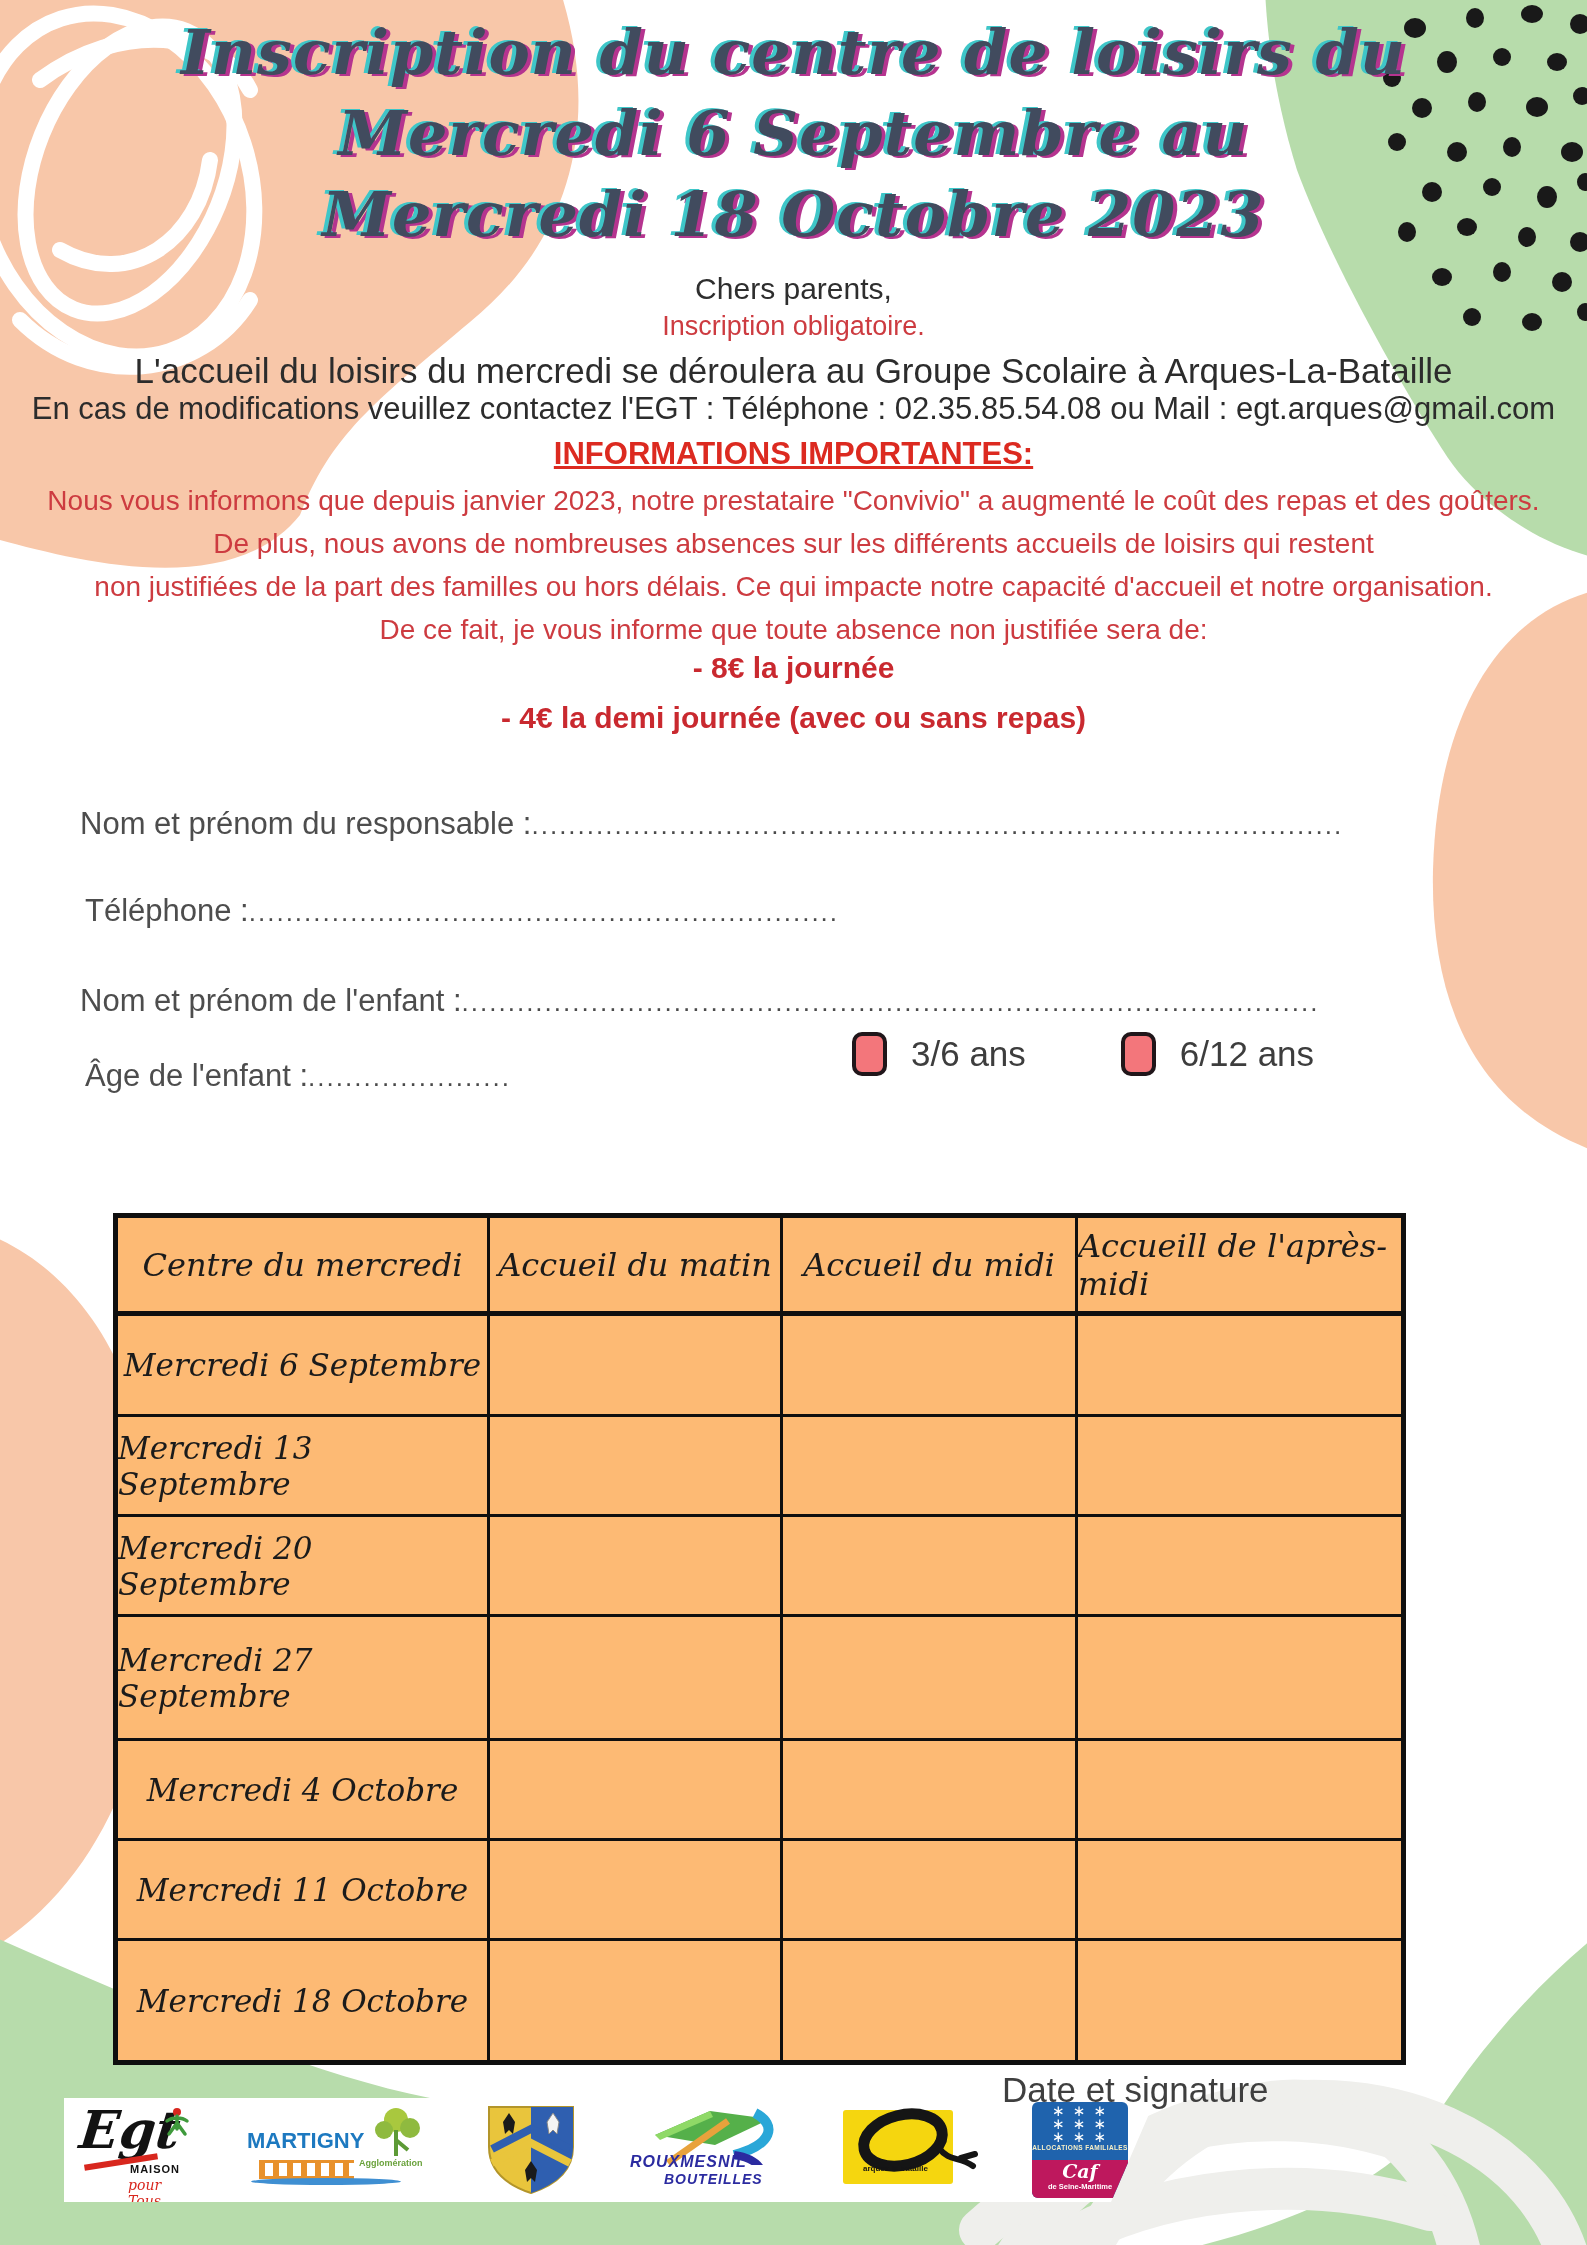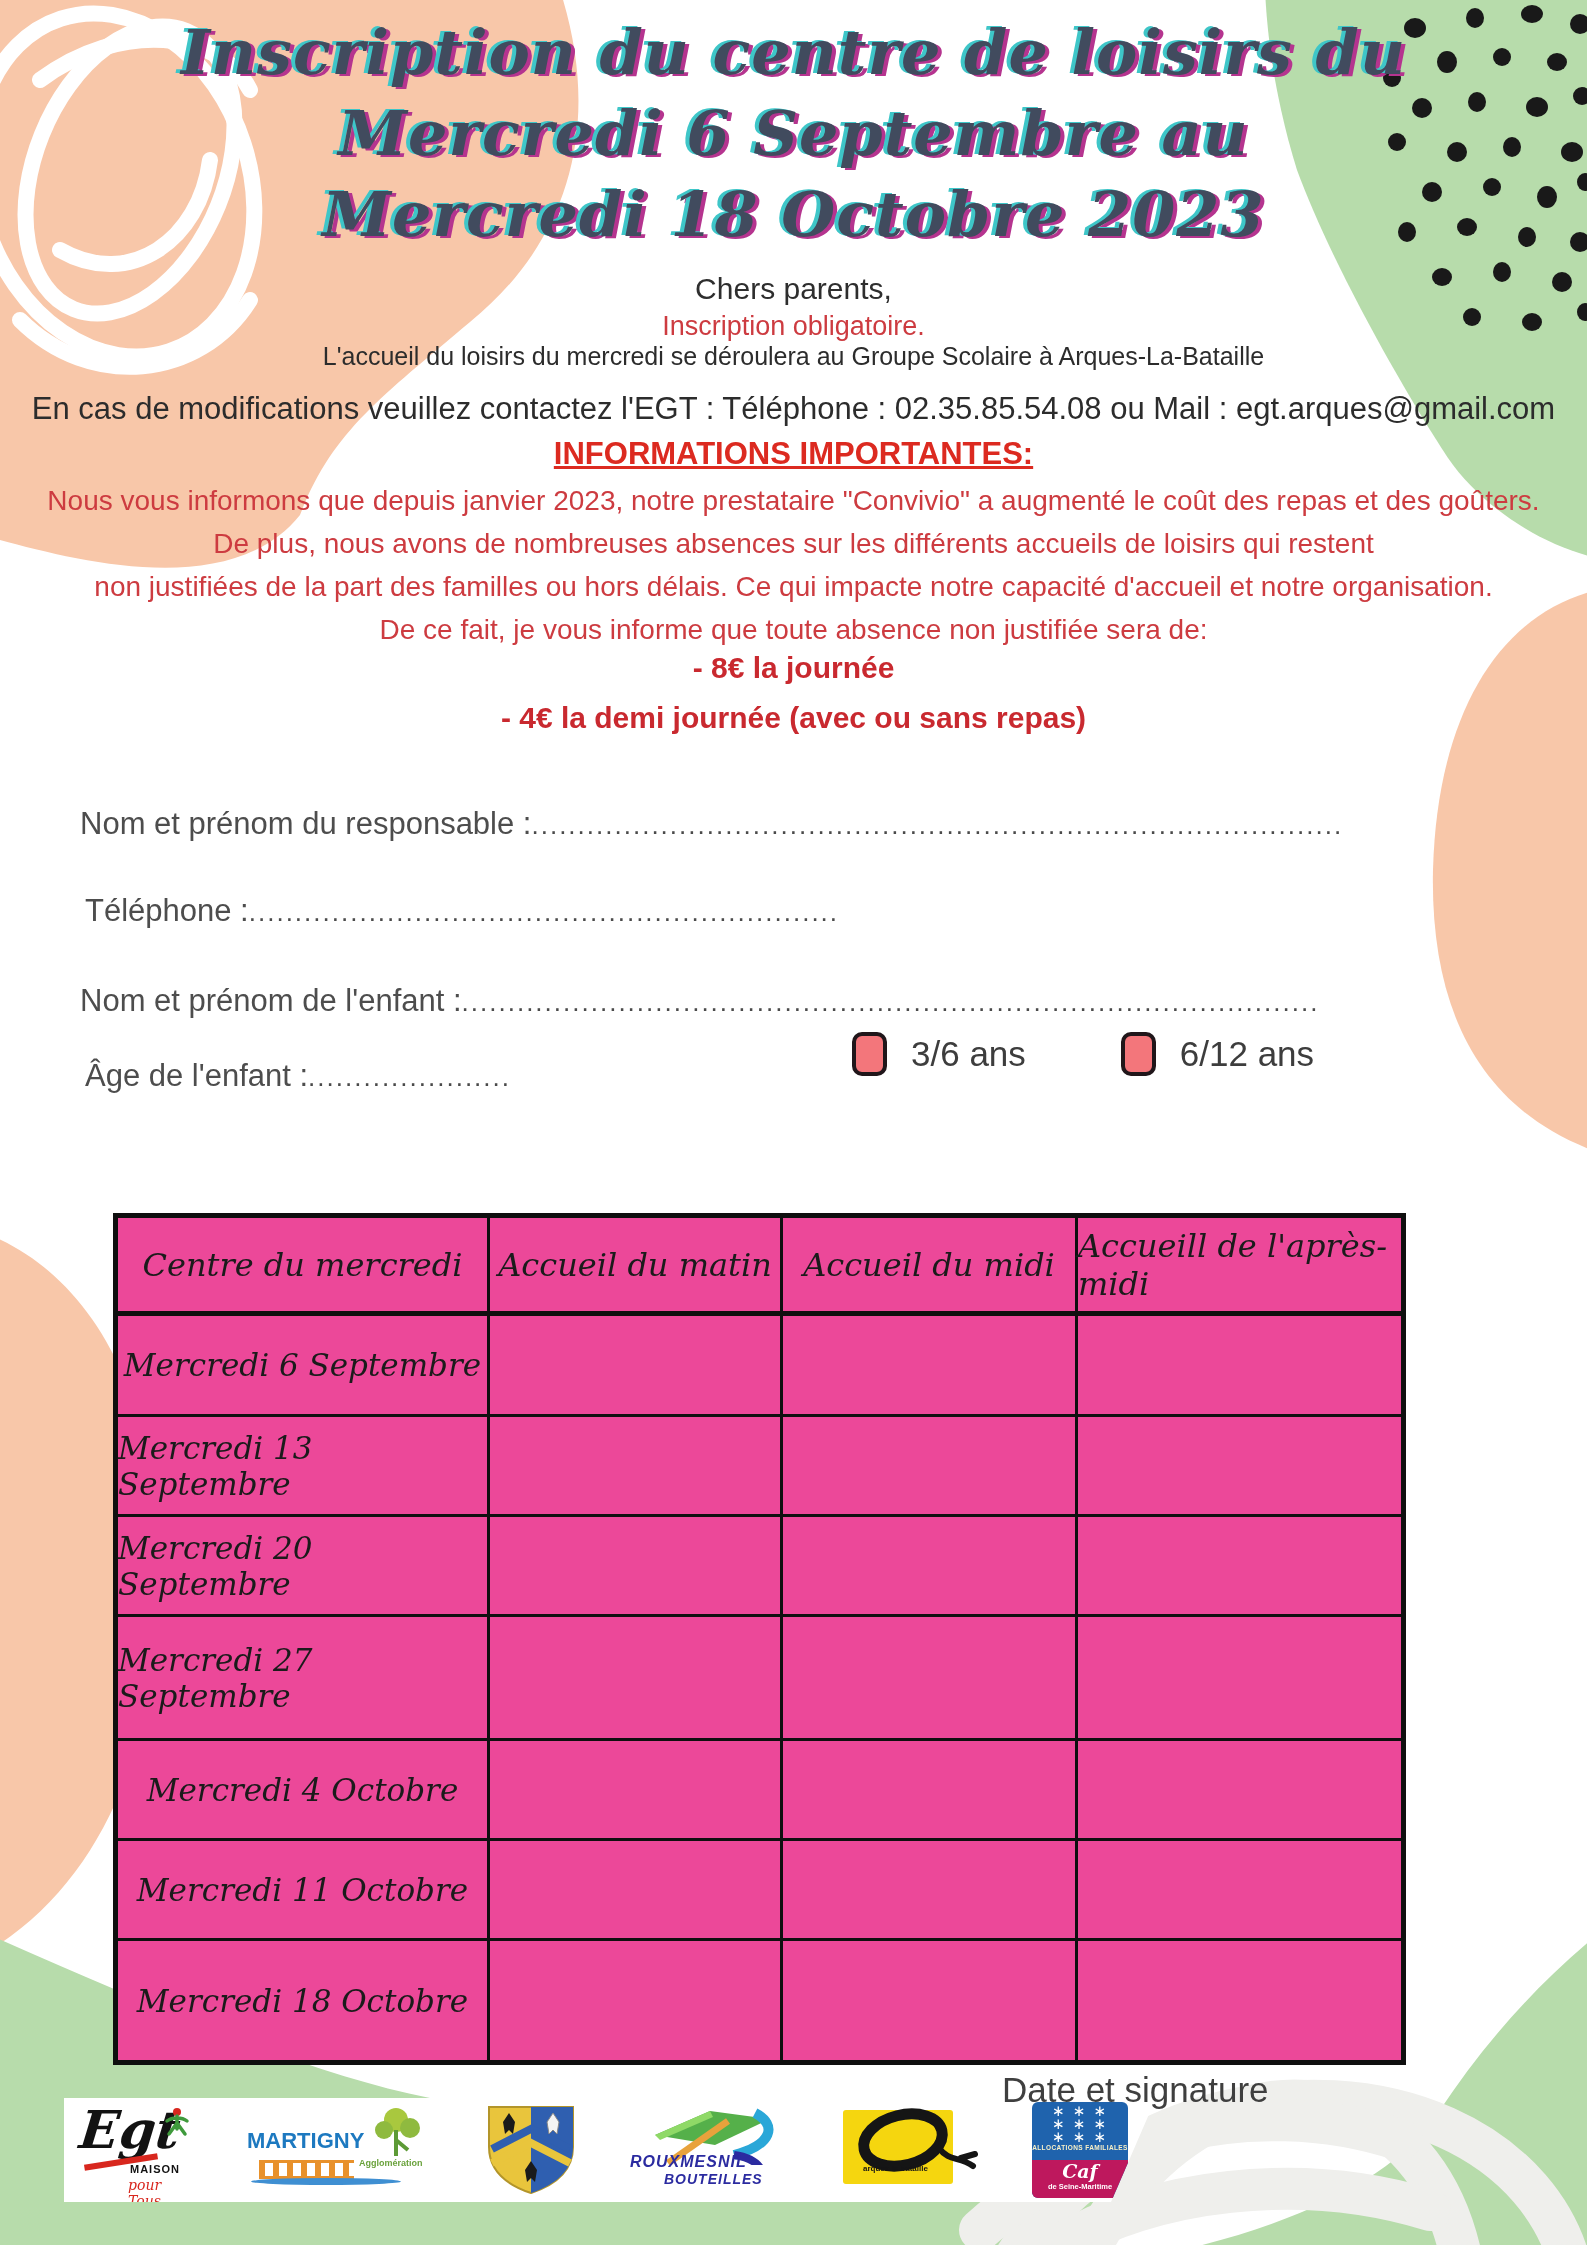--- a/index.html
+++ b/index.html
@@ -15,21 +15,21 @@
   .title-line{
     font-family:"DejaVu Serif",serif;font-style:italic;font-weight:bold;
     font-size:62px;line-height:81px;color:#414b5e;letter-spacing:1px;
     text-shadow:-4px -1px 0 #3ec6c8, 4px 2px 0 #b5348f;
   }
 
   
   .center-text{left:0;width:100%;text-align:center;z-index:2;}
   .t-salutation{top:272px;font-size:30px;color:#2e2e2e;}
   .t-mandatory{top:311px;font-size:27px;color:#cd3b40;}
-  .t-location{top:342px;font-size:25px;color:#2c2c2c;}
+  .t-location{top:351px;font-size:35px;color:#2c2c2c;}
   .t-contact{top:391px;font-size:31px;color:#2c2c2c;}
   .t-heading{top:436px;font-size:31px;font-weight:bold;color:#dc2a20;text-decoration:underline;}
   .t-para{top:479px;font-size:28px;line-height:43px;color:#cd3b40;}
   .t-fee1{top:651px;font-size:30px;font-weight:bold;color:#c9292f;}
   .t-fee2{top:701px;font-size:30px;font-weight:bold;color:#c9292f;}
 
   
   .form-row{display:flex;align-items:baseline;white-space:nowrap;z-index:2;}
   .form-label{font-size:31px;color:#4d4d4d;}
   .dots{overflow:hidden;font-size:26px;letter-spacing:2px;color:#4a4a4a;flex:none;}
@@ -54,21 +54,21 @@
   
   .grid-table{
     left:113px;top:1213px;width:1293px;height:852px;box-sizing:border-box;
     border:5px solid #0f0f0f;background:transparent;display:grid;z-index:2;
     grid-template-columns:372px 293px 295px 1fr;
     grid-template-rows:98px 101px 100px 100px 124px 100px 100px 1fr;
   }
   .cell{
     display:flex;align-items:center;justify-content:center;
     border-right:3px solid #0f0f0f;border-bottom:3px solid #0f0f0f;
-    background:#ec4899;
+    background:#fdba74;
   }
   .cell.c4{border-right:none;}
   .cell.lastrow{border-bottom:none;}
   .cell.hdr{border-bottom:5px solid #0f0f0f;}
   .script{font-family:"DejaVu Serif",serif;font-style:italic;color:#1b1b1b;}
   .hdr .script{font-size:32px;}
   .rowlbl{font-size:31px;}
 
   
   .t-signature{left:1002px;top:2070px;font-size:35px;color:#3f3f3f;z-index:3;}

